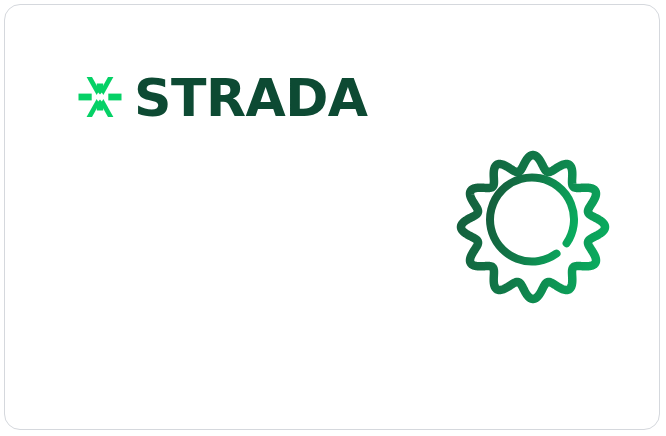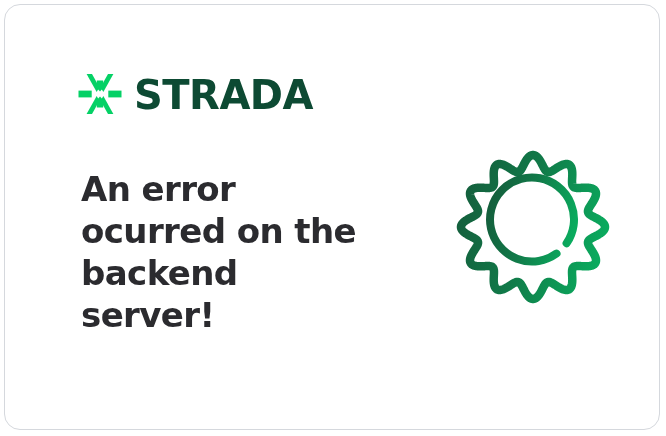--- a/index.html
+++ b/index.html
@@ -44,21 +44,21 @@
     gap: 11px;
   }
   .brand-mark {
     width: 46px;
     height: 46px;
     display: block;
     flex: 0 0 auto;
   }
   .brand-name {
     font-family: "DejaVu Sans", sans-serif;
-    font-size: 40px;
+    font-size: 52px;
     line-height: 1;
     font-weight: 700;
     letter-spacing: -0.5px;
     color: #0d4a33;
     white-space: nowrap;
     transform: translateY(1px);
   }
 
   
   .headline {
@@ -115,21 +115,20 @@
 
             <polygon points="19.8,9.6 26.2,9.6 26.2,17.0 23.0,20.4 19.8,17.0"></polygon>
 
             <polygon points="19.8,36.4 26.2,36.4 26.2,29.0 23.0,25.6 19.8,29.0"></polygon>
           </g>
         </svg>
       </span>
       <span class="brand-name">STRADA</span>
     </div>
 
-    <h1 class="headline">An error ocurred on the backend server!</h1>
 
     <div class="illustration">
       <svg viewBox="0 0 168 168" aria-hidden="true">
         <defs>
           <linearGradient id="gearGrad" x1="0" y1="0.35" x2="1" y2="0.62">
             <stop offset="0%" stop-color="#14603d"></stop>
             <stop offset="45%" stop-color="#117a49"></stop>
             <stop offset="100%" stop-color="#0aab5e"></stop>
           </linearGradient>
         </defs>

